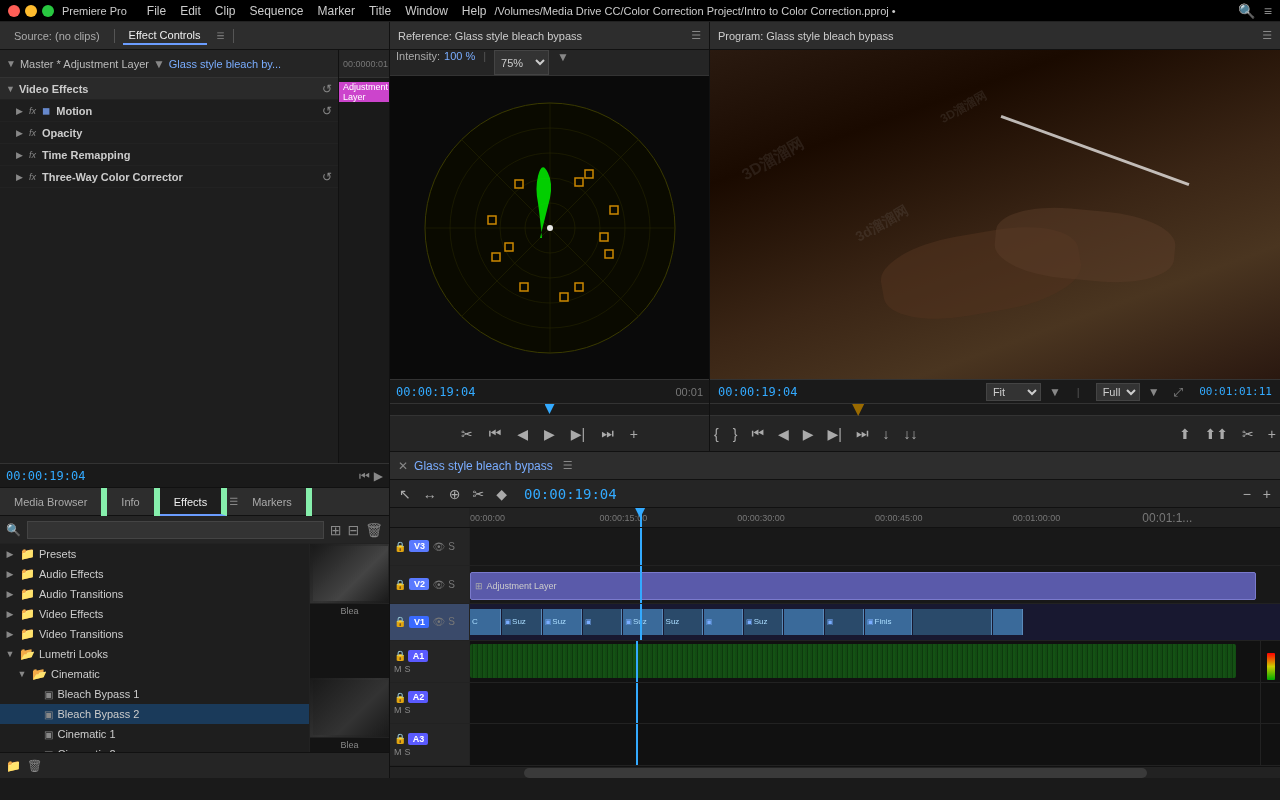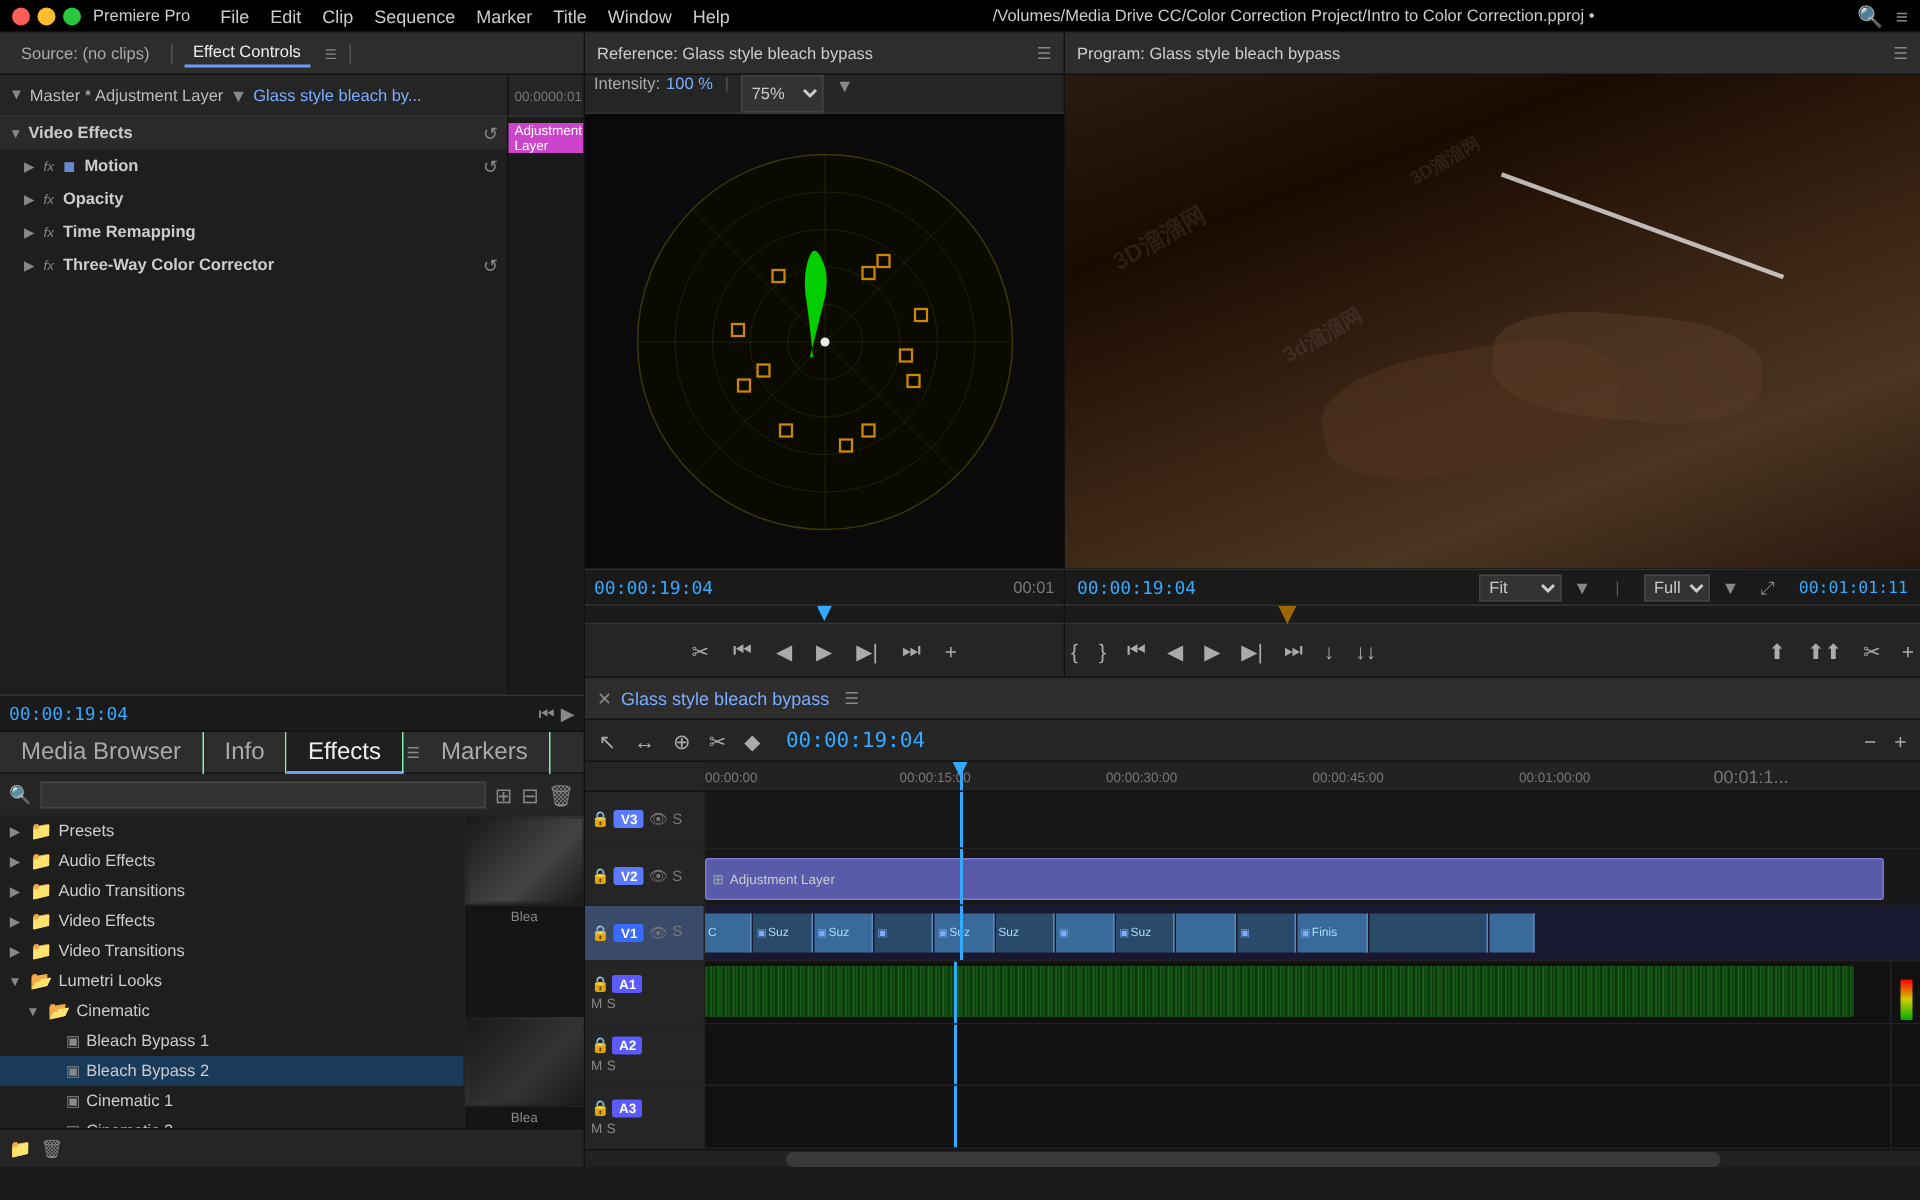--- a/index.html
+++ b/index.html
@@ -30,21 +30,20 @@
     }
     .dot {
       width: 12px; height: 12px;
       border-radius: 50%;
     }
     .dot-red { background: #ff5f57; }
     .dot-yellow { background: #febc2e; }
     .dot-green { background: #28c840; }
     .titlebar-title {
       flex: 1;
-      text-align: center;
       font-size: 11px;
       color: #ccc;
     }
     .titlebar-menu {
       display: flex;
       gap: 14px;
       font-size: 12px;
       color: #ccc;
       margin: 0 8px;
     }
@@ -226,24 +225,24 @@
       height: 28px;
       background: #2d2d2d;
       display: flex;
       align-items: center;
       border-bottom: 1px solid #111;
     }
     .bottom-tab {
       padding: 0 14px;
       height: 28px;
       line-height: 28px;
-      font-size: 16px;
+      font-size: 11px;
       color: #aaa;
       cursor: pointer;
-      border-right: 1px solid #86efac;
+      border-right: 6px solid #86efac;
     }
     .bottom-tab.active {
       color: #eee;
       background: #1e1e1e;
       border-bottom: 2px solid #6b9dff;
     }
     .bottom-tab-menu {
       margin-left: 2px;
       color: #888;
       font-size: 10px;

